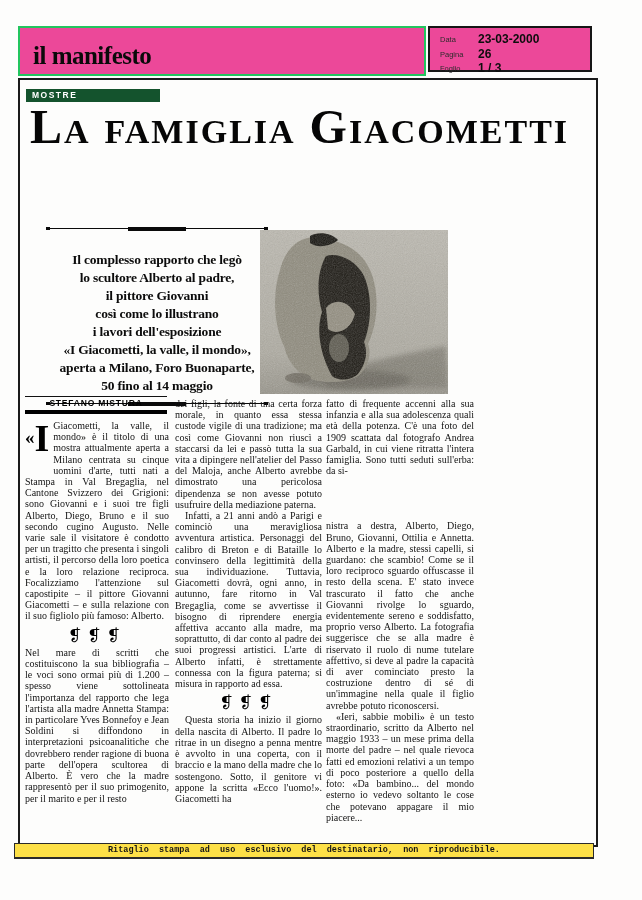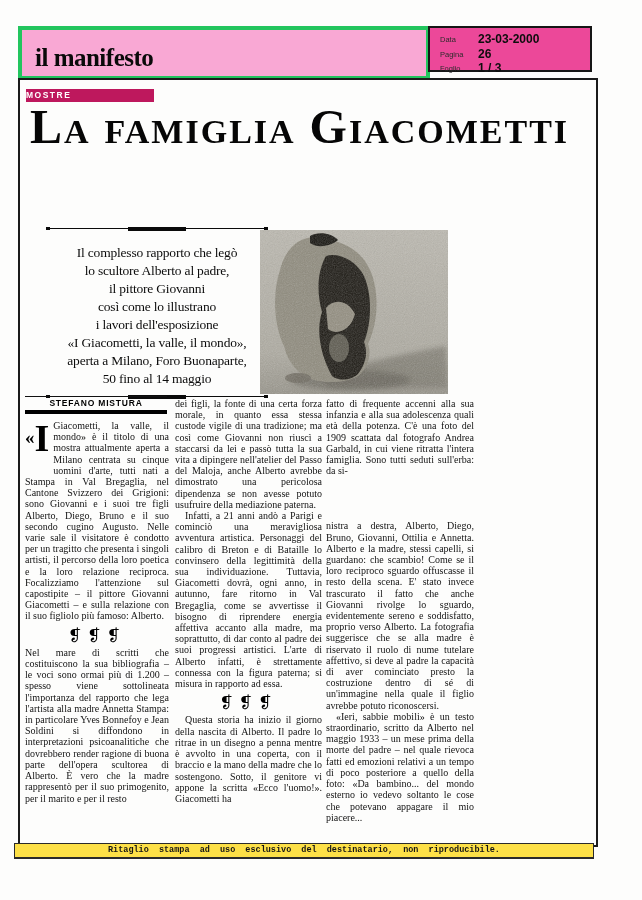--- a/index.html
+++ b/index.html
@@ -1,39 +1,39 @@
 <!DOCTYPE html>
 <html lang="it"><head>
 <meta charset="utf-8">
 <style>
   html,body{margin:0;padding:0;}
   body{width:642px;height:900px;background:#ffffff;font-family:"Liberation Serif",serif;}
   .page{position:relative;width:642px;height:900px;background:#fdfdfc;overflow:hidden;}
 
   
-  .masthead-box{position:absolute;left:18px;top:26px;width:404px;height:46px;border:4px solid #22c55e;background:#f9a8d4;}
+  .masthead-box{position:absolute;left:18px;top:26px;width:404px;height:46px;border:2px solid #22c55e;background:#ec4899;}
   .logo{position:absolute;left:13px;bottom:4px;font-family:"Liberation Serif",serif;font-weight:bold;font-size:25px;letter-spacing:-0.5px;color:#0a0a0a;}
   .meta-box{position:absolute;left:428px;top:26px;width:164px;height:46px;border:2px solid #161616;background:#ec4899;box-sizing:border-box;padding:4px 0 0 10px;}
   .meta-row{line-height:12.5px;white-space:nowrap;}
   .meta-label{display:inline-block;width:38px;font-family:"Liberation Sans",sans-serif;font-size:7.5px;color:#2b2b2b;vertical-align:1px;}
   .meta-value{font-family:"Liberation Sans",sans-serif;font-size:12px;font-weight:bold;color:#0d0d0d;}
 
   
   .article-box{position:absolute;left:18px;top:78px;width:576px;height:765px;border:2px solid #1b1b1b;background:#fdfdfc;overflow:hidden;}
-  .kicker{position:absolute;left:6px;top:9px;width:128px;height:13px;background:#be185d;color:#fff;font-family:"Liberation Sans",sans-serif;font-size:8.5px;font-weight:bold;letter-spacing:1.5px;line-height:13px;padding-left:0;}
+  .kicker{position:absolute;left:6px;top:9px;width:128px;height:13px;background:#14532d;color:#fff;font-family:"Liberation Sans",sans-serif;font-size:8.5px;font-weight:bold;letter-spacing:1.5px;line-height:13px;padding-left:6px;}
   .headline{position:absolute;left:8px;top:16px;margin:2px;font-family:"Liberation Serif",serif;font-weight:bold;font-variant:small-caps;font-size:48px;line-height:57px;letter-spacing:2px;color:#060606;}
 
   
   .standfirst{position:absolute;left:26px;top:146px;width:222px;}
   .rule{height:5px;background:
     linear-gradient(#0a0a0a,#0a0a0a) 50% 1px/58px 4px no-repeat,
     linear-gradient(#0a0a0a,#0a0a0a) 0 2px/100% 1px no-repeat,
     linear-gradient(#0a0a0a,#0a0a0a) 0 1px/4px 3px no-repeat,
     linear-gradient(#0a0a0a,#0a0a0a) 100% 1px/4px 3px no-repeat;}
-  .standfirst-text{margin:13px 0 6px 0;font-weight:normal;font-size:13.5px;line-height:18px;letter-spacing:-0.2px;text-align:center;white-space:pre-line;color:#0c0c0c;}
+  .standfirst-text{margin:20px 0 6px 0;font-weight:bold;font-size:13.5px;line-height:18px;letter-spacing:-0.2px;text-align:center;white-space:pre-line;color:#0c0c0c;}
 
   
   .photo{position:absolute;left:240px;top:150px;width:188px;height:164px;}
 
   
   .byline-block{position:absolute;left:5px;top:316px;width:142px;border-top:1px solid #111;}
   .byline-name{display:block;text-align:center;font-family:"Liberation Sans",sans-serif;font-weight:bold;font-size:8.5px;letter-spacing:0.8px;line-height:13px;color:#000;}
   .byline-bar{height:4px;background:#000;}
 
   

